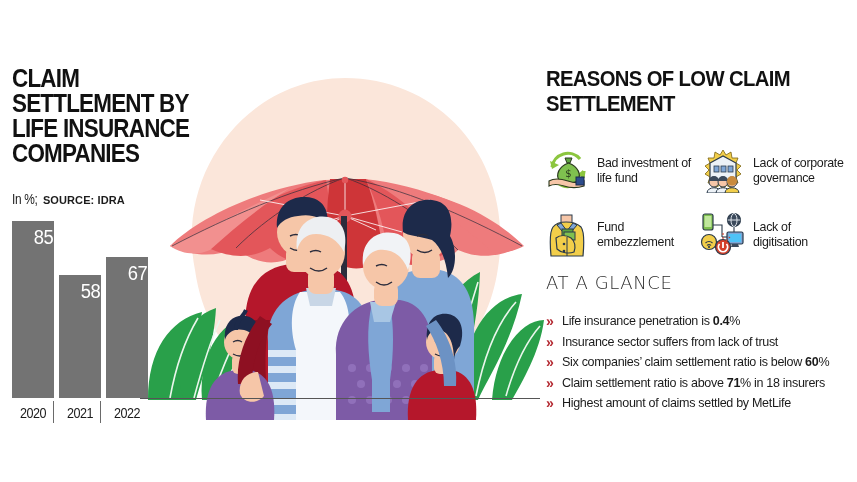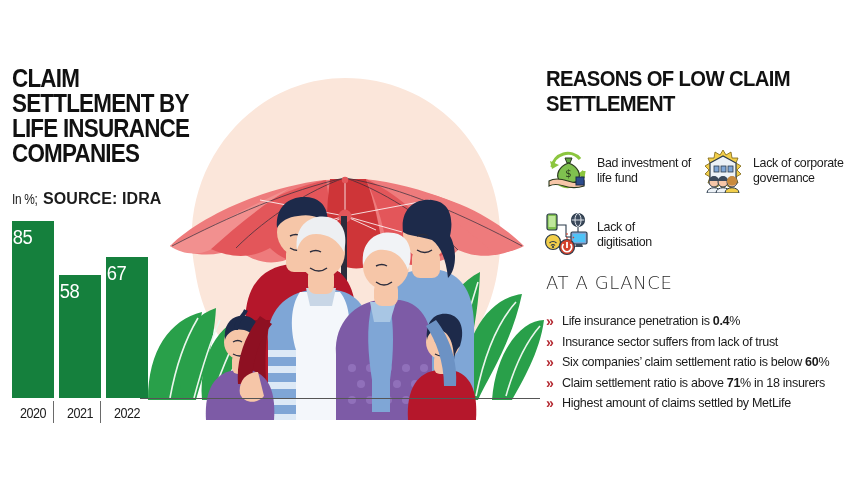--- a/index.html
+++ b/index.html
@@ -21,28 +21,28 @@
   }
   .subline {
     position: absolute; left: 12px; top: 190px; white-space: nowrap;
     color: #1b1b1b;
   }
   .subline .pct {
     font-size: 14px; font-weight: 400; letter-spacing: -0.4px;
     display: inline-block; transform: scaleX(0.85); transform-origin: left;
   }
   .subline .src {
-    font-size: 16px; font-weight: 700; letter-spacing: 0.1px;
+    font-size: 11px; font-weight: 700; letter-spacing: 0.1px;
     margin-left: 1px;
   }
 
   .chart { position: absolute; left: 0px; top: 205px; width: 150px; height: 225px; }
   .bar {
-    position: absolute; width: 42px; background: #15803d;
-    display: flex; justify-content: flex-start;
+    position: absolute; width: 42px; background: #737373;
+    display: flex; justify-content: flex-end;
   }
   .bar .val {
     color: #ffffff; font-size: 20px; font-weight: 400;
     letter-spacing: -0.5px; margin-top: 5px;
     transform: scaleX(0.92);
   }
   .xlabel {
     position: absolute; top: 200px; width: 46px; text-align: center;
     font-size: 14px; color: #1b1b1b; letter-spacing: -0.5px;
     transform: scaleX(0.9);
@@ -329,20 +329,36 @@
             <path d="M27 34 A5 5 0 0 1 37 34 C37 40 27 40 27 34 Z" fill="#C98B3E"></path>
             <path d="M25 46 C25 39 39 39 39 46 Z" fill="#F2CE4A" stroke="#2B3A4A" stroke-width="1"></path>
           </svg>
         </span>
         <span class="lbl">Lack of corporate governance</span>
       </div>
     </div>
 
     <div class="reason-row">
 
+      <div class="reason">
+        <span class="ico">
+          <svg viewBox="0 0 46 46" width="46" height="46">
+            <rect x="17" y="4" width="11" height="9" fill="#F6C6A8" stroke="#2B3A4A" stroke-width="1"></rect>
+            <path d="M9 16 C12 12 17 11 22 11 C27 11 33 12 37 16 C40 20 40 34 39 45 L7 45 C6 34 6 20 9 16 Z" fill="#F2CE4A" stroke="#2B3A4A" stroke-width="1.2"></path>
+            <path d="M17 12 L23 20 L29 12 L33 14 L23 26 L13 14 Z" fill="#7FA6D6" stroke="#2B3A4A" stroke-width="1"></path>
+            <rect x="18" y="18" width="11" height="8" fill="#5EA341" stroke="#2B3A4A" stroke-width="1"></rect>
+            <rect x="20" y="21" width="11" height="8" fill="#7FC04F" stroke="#2B3A4A" stroke-width="1"></rect>
+            <path d="M12 27 C16 24 22 24 27 27 C31 30 32 36 30 41 C25 43 17 42 13 38 Z" fill="#F2CE4A" stroke="#2B3A4A" stroke-width="1.2"></path>
+            <path d="M23 26 L23 45" stroke="#2B3A4A" stroke-width="1"></path>
+            <circle cx="20" cy="33" r="1.3" fill="#2B3A4A"></circle>
+            <circle cx="20" cy="40" r="1.3" fill="#2B3A4A"></circle>
+          </svg>
+        </span>
+        <span class="lbl">Fund embezzlement</span>
+      </div>
 
       <div class="reason">
         <span class="ico">
           <svg viewBox="0 0 46 46" width="46" height="46">
             <g stroke="#2B3A4A" stroke-width="1.1" fill="none">
               <path d="M13 14 L22 14 L22 26"></path>
                 <path d="M34 14 L34 23"></path>
               <path d="M22 26 L28 26"></path>
             </g>
             <rect x="3" y="3" width="10" height="16" rx="2" fill="#7FC04F" stroke="#2B3A4A" stroke-width="1.2"></rect>

